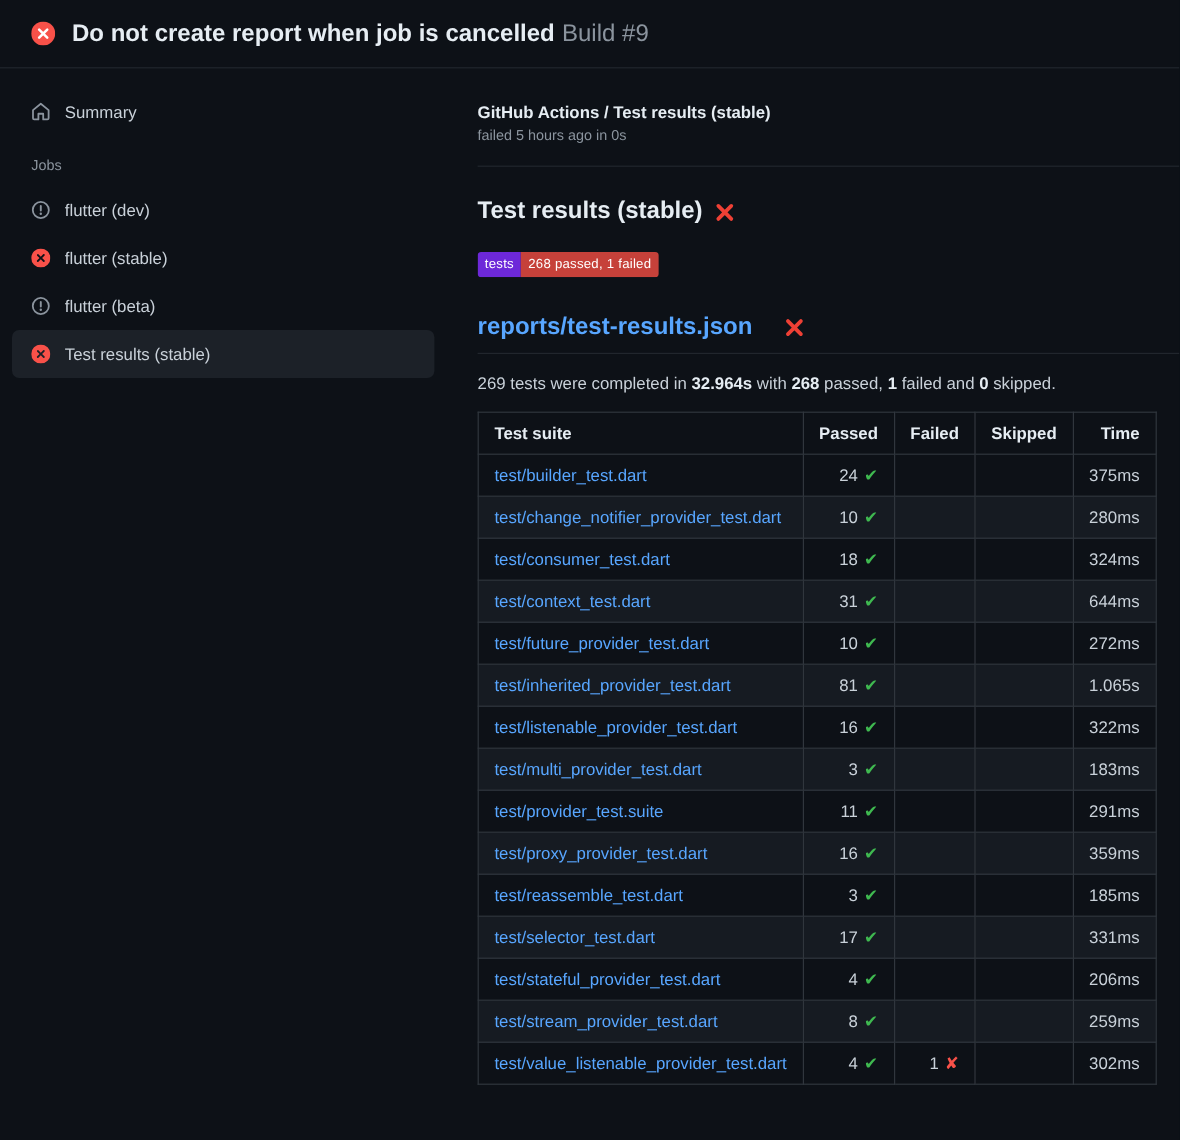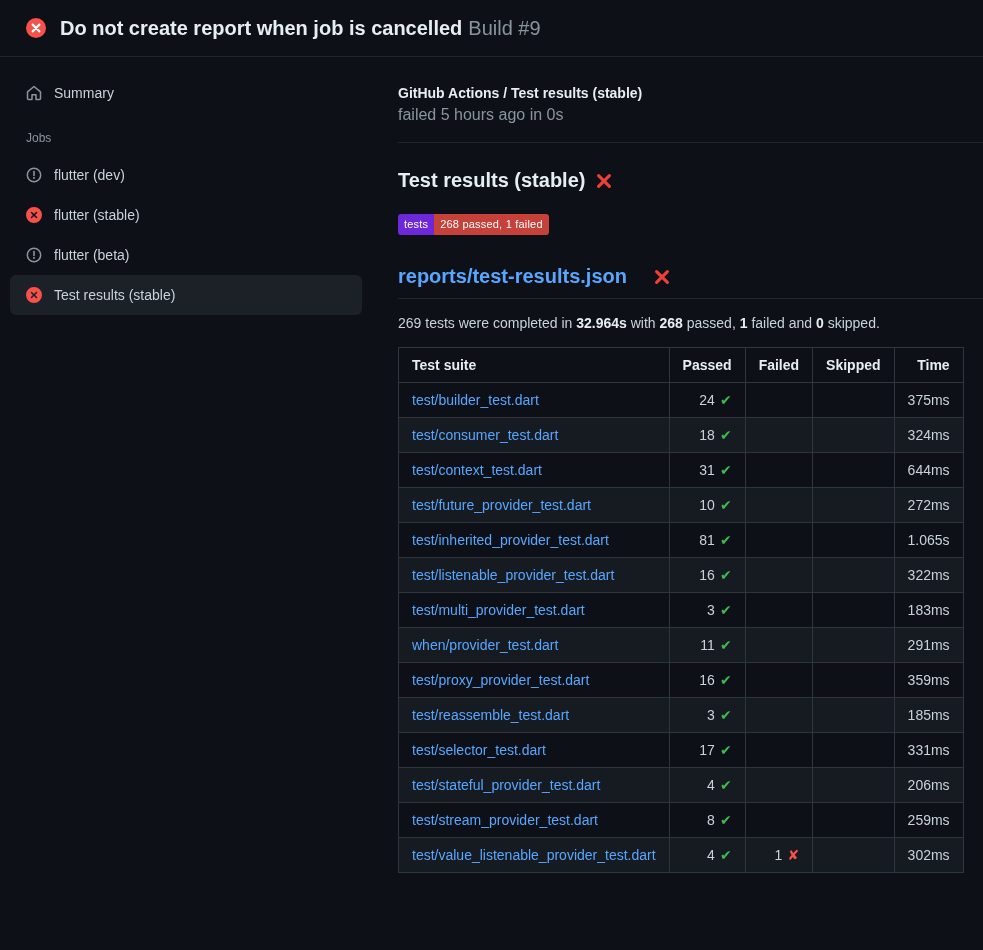--- a/index.html
+++ b/index.html
@@ -30,21 +30,21 @@
     padding:10px 16px; border-radius:6px;
     color:#c9d1d9; cursor:pointer; line-height:20px;
   }
   .side-item .icon { width:16px; height:16px; flex:none; display:inline-flex; }
   .side-item.selected { background:#1c2128; }
   .jobs-label { font-size:12px; color:#8b949e; padding:0 16px; margin:18px 0 10px; }
 
   
   .main { flex:1; padding:28px 0 24px 18px; min-width:0; }
   .breadcrumb { font-weight:700; color:#e6edf3; font-size:14px; }
-  .status-line { font-size:16px; color:#8b949e; margin-top:5px; }
+  .status-line { font-size:12px; color:#8b949e; margin-top:5px; }
   .divider { border:0; border-top:1px solid #21262d; margin:18px 0 0; }
 
   .section-title {
     display:flex; align-items:center; gap:10px;
     margin:26px 0 0; font-size:20px; font-weight:700; color:#e6edf3;
   }
   .xmark { width:18px; height:18px; flex:none; }
 
   .badge {
     display:inline-flex; margin-top:22px; border-radius:3px; overflow:hidden;
@@ -193,20 +193,27 @@
         </thead>
         <tbody id="table-body">
             <tr>
               <td class="suite"><a href="#">test/builder_test.dart</a></td>
               <td class="col-passed num"><span>24</span><span class="check">✔</span></td>
               <td class="col-failed num"></td>
               <td class="col-skipped num"></td>
               <td class="col-time num">375ms</td>
             </tr>
             <tr>
+              <td class="suite"><a href="#">test/change_notifier_provider_test.dart</a></td>
+              <td class="col-passed num"><span>10</span><span class="check">✔</span></td>
+              <td class="col-failed num"></td>
+              <td class="col-skipped num"></td>
+              <td class="col-time num">280ms</td>
+            </tr>
+            <tr>
               <td class="suite"><a href="#">test/consumer_test.dart</a></td>
               <td class="col-passed num"><span>18</span><span class="check">✔</span></td>
               <td class="col-failed num"></td>
               <td class="col-skipped num"></td>
               <td class="col-time num">324ms</td>
             </tr>
             <tr>
               <td class="suite"><a href="#">test/context_test.dart</a></td>
               <td class="col-passed num"><span>31</span><span class="check">✔</span></td>
               <td class="col-failed num"></td>
@@ -235,21 +242,21 @@
               <td class="col-time num">322ms</td>
             </tr>
             <tr>
               <td class="suite"><a href="#">test/multi_provider_test.dart</a></td>
               <td class="col-passed num"><span>3</span><span class="check">✔</span></td>
               <td class="col-failed num"></td>
               <td class="col-skipped num"></td>
               <td class="col-time num">183ms</td>
             </tr>
             <tr>
-              <td class="suite"><a href="#">when/provider_test.dart</a></td>
+              <td class="suite"><a href="#">test/provider_test.suite</a></td>
               <td class="col-passed num"><span>11</span><span class="check">✔</span></td>
               <td class="col-failed num"></td>
               <td class="col-skipped num"></td>
               <td class="col-time num">291ms</td>
             </tr>
             <tr>
               <td class="suite"><a href="#">test/proxy_provider_test.dart</a></td>
               <td class="col-passed num"><span>16</span><span class="check">✔</span></td>
               <td class="col-failed num"></td>
               <td class="col-skipped num"></td>

